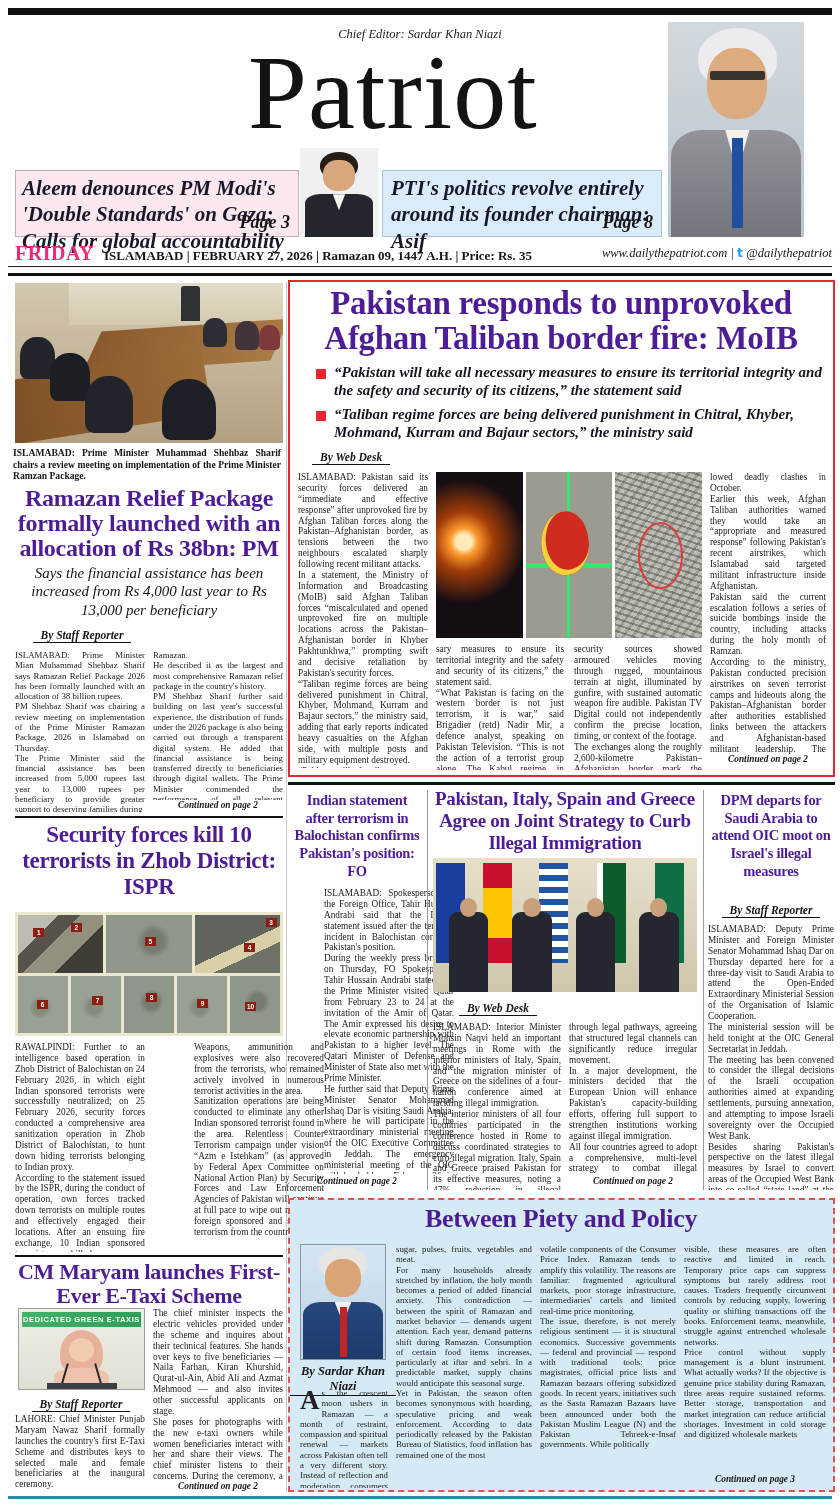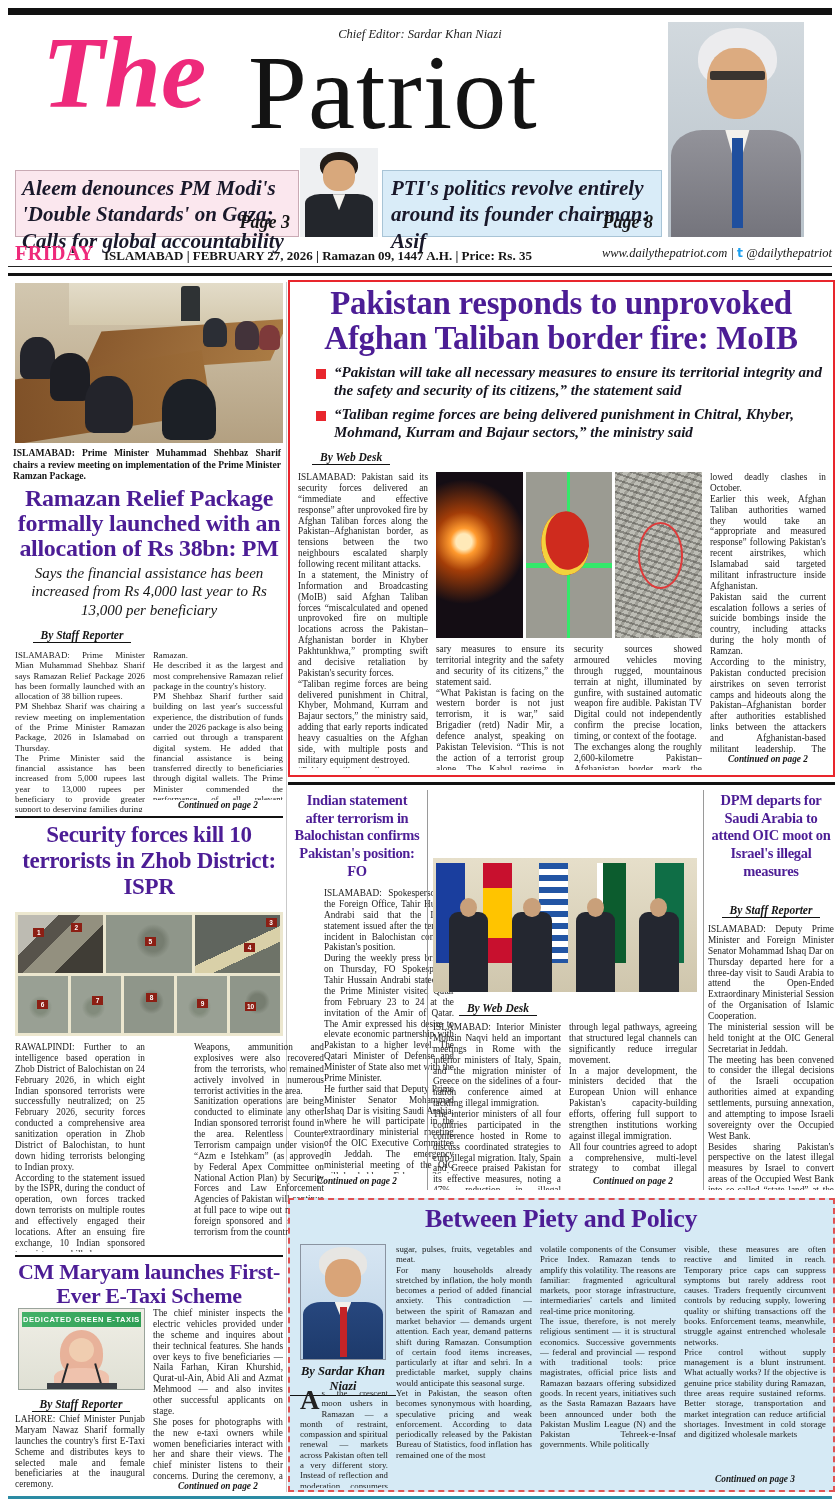--- a/index.html
+++ b/index.html
@@ -74,21 +74,20 @@
   .pp{position:absolute;}
 </style>
 </head>
 <body>
 
 <div id="page">
 
   <div class="abs rule-h" style="left:8px;top:8px;width:824px;height:7px;"></div>
 
   <div class="abs chief" style="left:290px;top:27px;width:260px;text-align:center;font-style:italic;">Chief Editor: Sardar Khan Niazi</div>
-  <div class="abs the" style="left:42px;top:22px;">The</div>
   <div class="abs patriot" style="left:248px;top:40px;">Patriot</div>
 
   <div class="abs photo photo-asif" style="left:668px;top:22px;width:136px;height:215px;">
     <div class="pp" style="left:22%;top:3%;width:58%;height:28%;background:#ececee;border-radius:50% 50% 45% 45%;"></div>
     <div class="pp" style="left:29%;top:12%;width:44%;height:33%;background:#dcab80;border-radius:45%;"></div>
     <div class="pp" style="left:31%;top:23%;width:40%;height:4%;background:#3a3430;border-radius:2px;"></div>
     <div class="pp" style="left:2%;top:50%;width:96%;height:50%;background:linear-gradient(180deg,#93939a,#74747c);border-radius:24% 24% 0 0;"></div>
     <div class="pp" style="left:42%;top:50%;width:18%;height:20%;background:#f3f1ec;clip-path:polygon(0 0,100% 0,50% 100%);"></div>
     <div class="pp" style="left:47%;top:54%;width:8%;height:42%;background:#1f4f9e;"></div>
   </div>
@@ -249,20 +248,21 @@
   <div class="abs rule-h" style="left:288px;top:782px;width:547px;height:3px;"></div>
 
   <div class="abs hl" style="left:292px;top:792px;width:130px;font-size:14.5px;line-height:1.22;">Indian statement after terrorism in Balochistan confirms Pakistan's position: FO</div>
   <div class="abs bodytxt" style="left:292px;top:888px;width:130px;height:286px;margin-left:32px;">ISLAMABAD: Spokesperson of the Foreign Office, Tahir Hussain Andrabi said that the Indian statement issued after the terrorist incident in Balochistan confirms Pakistan's position.
 During the weekly press briefing on Thursday, FO Spokesperson Tahir Hussain Andrabi stated that the Prime Minister visited Qatar from February 23 to 24 at the invitation of the Amir of Qatar. The Amir expressed his desire to elevate economic partnership with Pakistan to a higher level. The Qatari Minister of Defense and Minister of State also met with the Prime Minister.
 He further said that Deputy Prime Minister Senator Mohammad Ishaq Dar is visiting Saudi Arabia, where he will participate in the extraordinary ministerial meeting of the OIC Executive Committee in Jeddah. The emergency ministerial meeting of the OIC will be held on February 26 in Jeddah to discuss the illegal decisions of the Israeli occupying authorities.</div>
   <div class="abs continued" style="left:292px;top:1176px;width:130px;">Continued on page 2</div>
 
   <div class="abs vrule" style="left:427px;top:790px;height:400px;"></div>
 
+  <div class="abs hl" style="left:433px;top:788px;width:264px;font-size:19px;line-height:1.15;">Pakistan, Italy, Spain and Greece Agree on Joint Strategy to Curb Illegal Immigration</div>
   <div class="abs photo photo-ministers" style="left:433px;top:858px;width:264px;height:134px;">
     <div class="flag" style="left:1%;background:#1a3e9e;"></div>
     <div class="flag" style="left:19%;background:linear-gradient(180deg,#c8102e 0 25%,#ffc400 25% 75%,#c8102e 75%);"></div>
     <div class="flag" style="left:40%;background:repeating-linear-gradient(180deg,#2255a4 0 6px,#ffffff 6px 12px);"></div>
     <div class="flag" style="left:62%;background:linear-gradient(90deg,#ffffff 0 20%,#0c5c2e 20%);"></div>
     <div class="flag" style="left:84%;background:#0f6e46;"></div>
     <div class="minister" style="left:6%;"></div>
     <div class="minister" style="left:30%;"></div>
     <div class="minister" style="left:54%;"></div>
     <div class="minister" style="left:78%;"></div>

